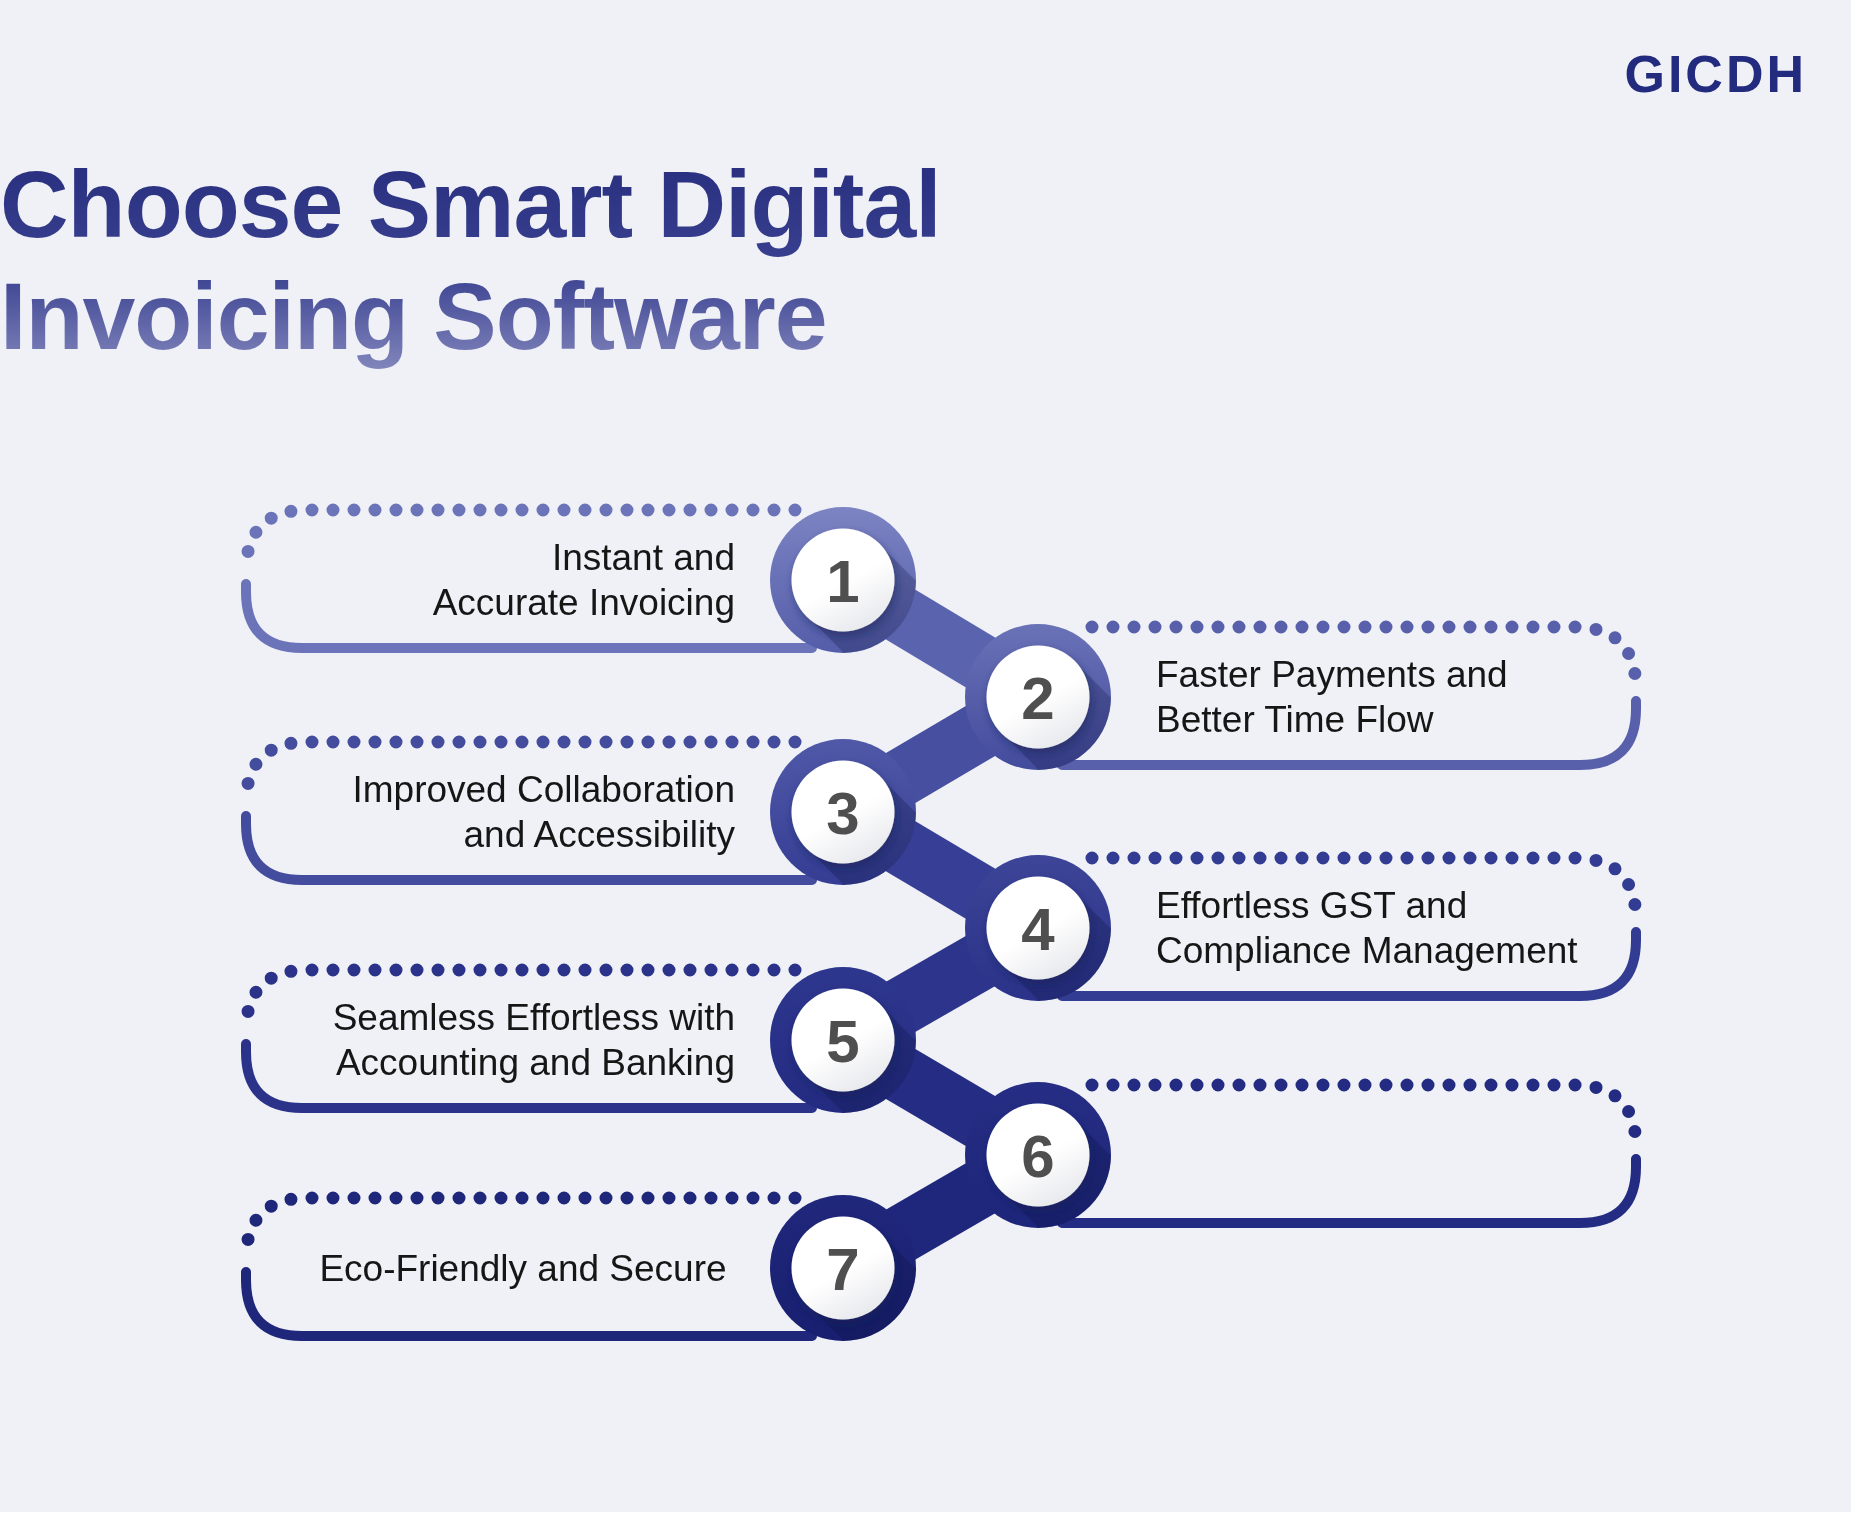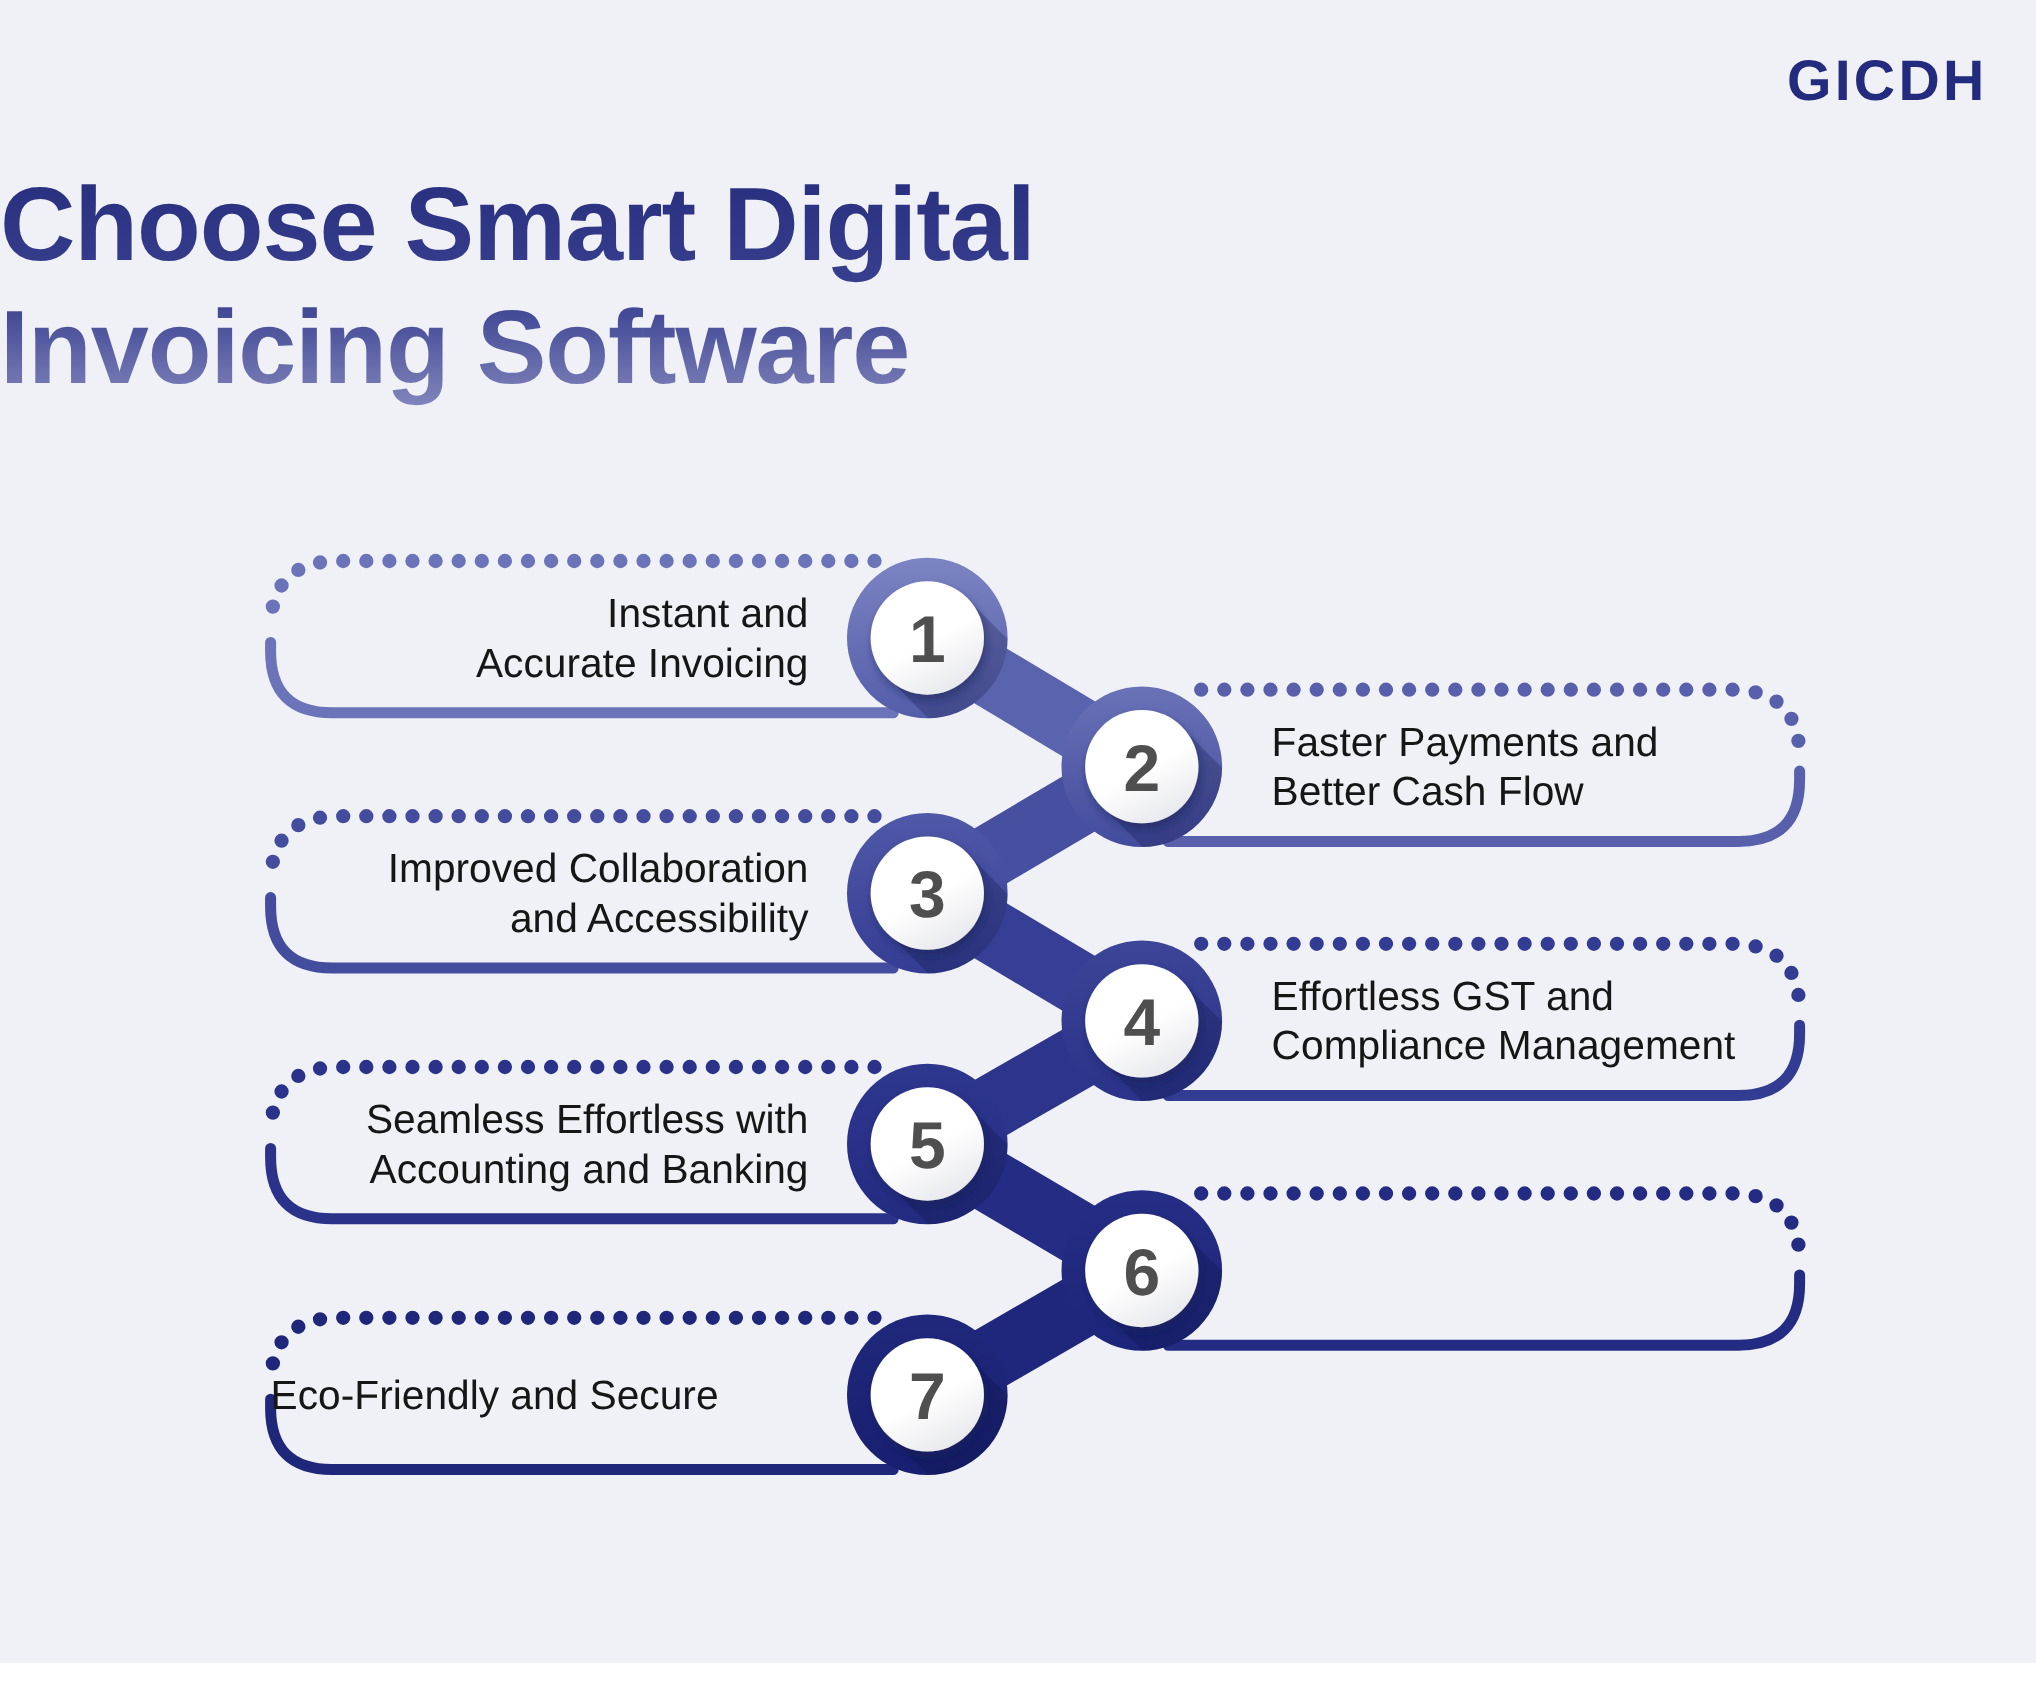--- a/index.html
+++ b/index.html
@@ -39,21 +39,21 @@
   .ball{fill:url(#ballg);}
   .num{fill:var(--number_text,#4f4f4f);font-family:"Liberation Sans",sans-serif;
        font-size:60px;font-weight:700;text-anchor:middle;}
 
   
   .lbl{position:absolute;height:116px;display:flex;flex-direction:column;justify-content:center;
        font-size:37px;line-height:45px;color:var(--label_text,#161616);}
   .lbl span{display:block;white-space:nowrap;}
   .lbl.left{left:270px;width:465px;align-items:flex-end;text-align:right;}
   .lbl.right{left:1156px;width:490px;align-items:flex-start;text-align:left;}
-  .lbl.centered{left:246px;width:554px;align-items:flex-start;text-align:center;}
+  .lbl.centered{left:246px;width:554px;align-items:center;text-align:center;}
 </style>
 </head>
 <body>
 
 <div class="page">
 
   <div class="logo">GICDH</div>
 
   <h1 class="title" style="margin:0;">
     <span>Choose Smart Digital</span>
@@ -196,21 +196,21 @@
       </g>
     </g>
   </svg>
 
   <div class="lbl left" style="top:522px">
     <span>Instant and</span>
     <span>Accurate Invoicing</span>
   </div>
   <div class="lbl right" style="top:639px">
     <span>Faster Payments and</span>
-    <span>Better Cash Flow</span>
+    <span>Better Time Flow</span>
   </div>
   <div class="lbl left" style="top:754px">
     <span>Improved Collaboration</span>
     <span>and Accessibility</span>
   </div>
   <div class="lbl right" style="top:870px">
     <span>Effortless GST and</span>
     <span>Compliance Management</span>
   </div>
   <div class="lbl left" style="top:982px">

